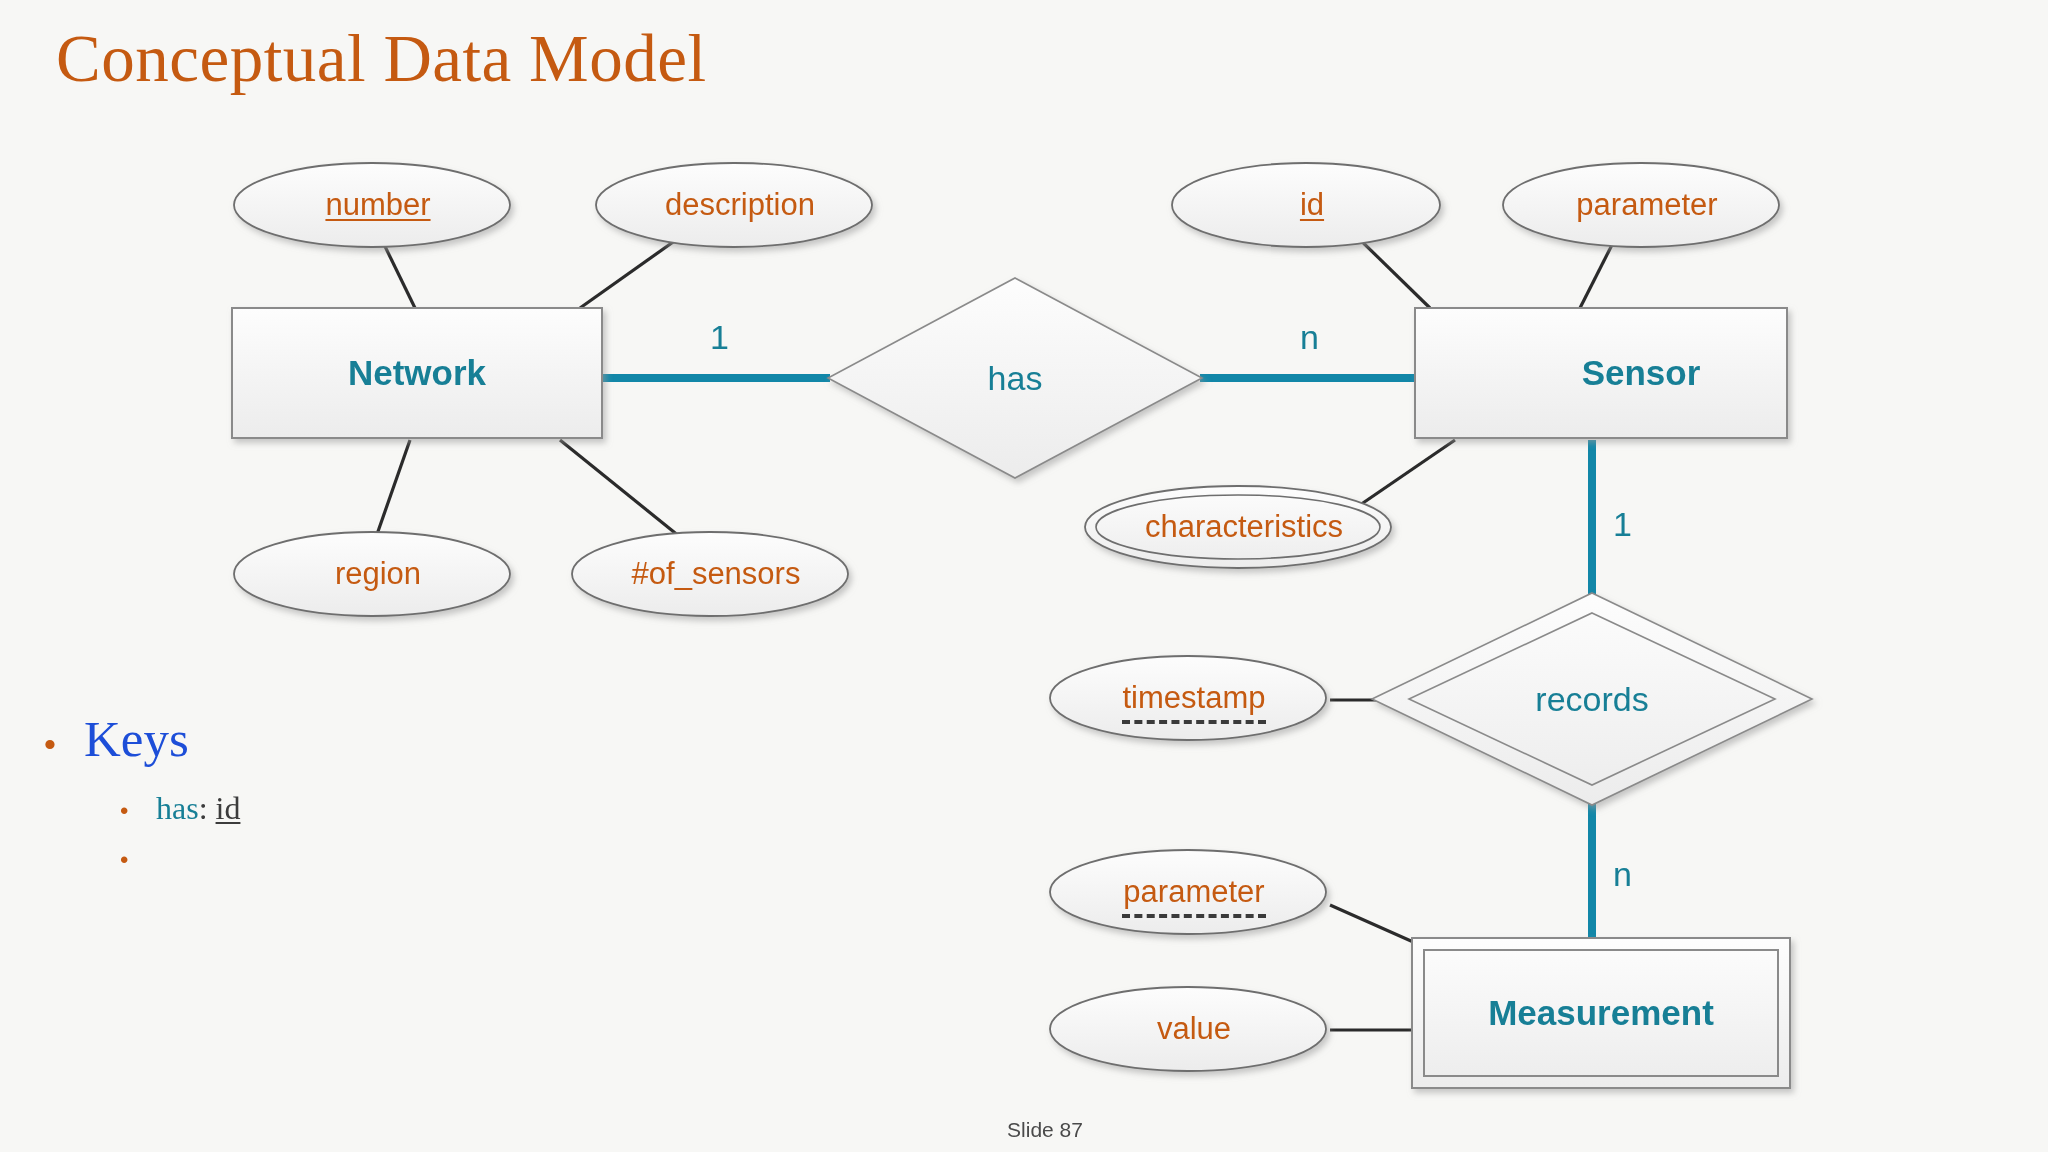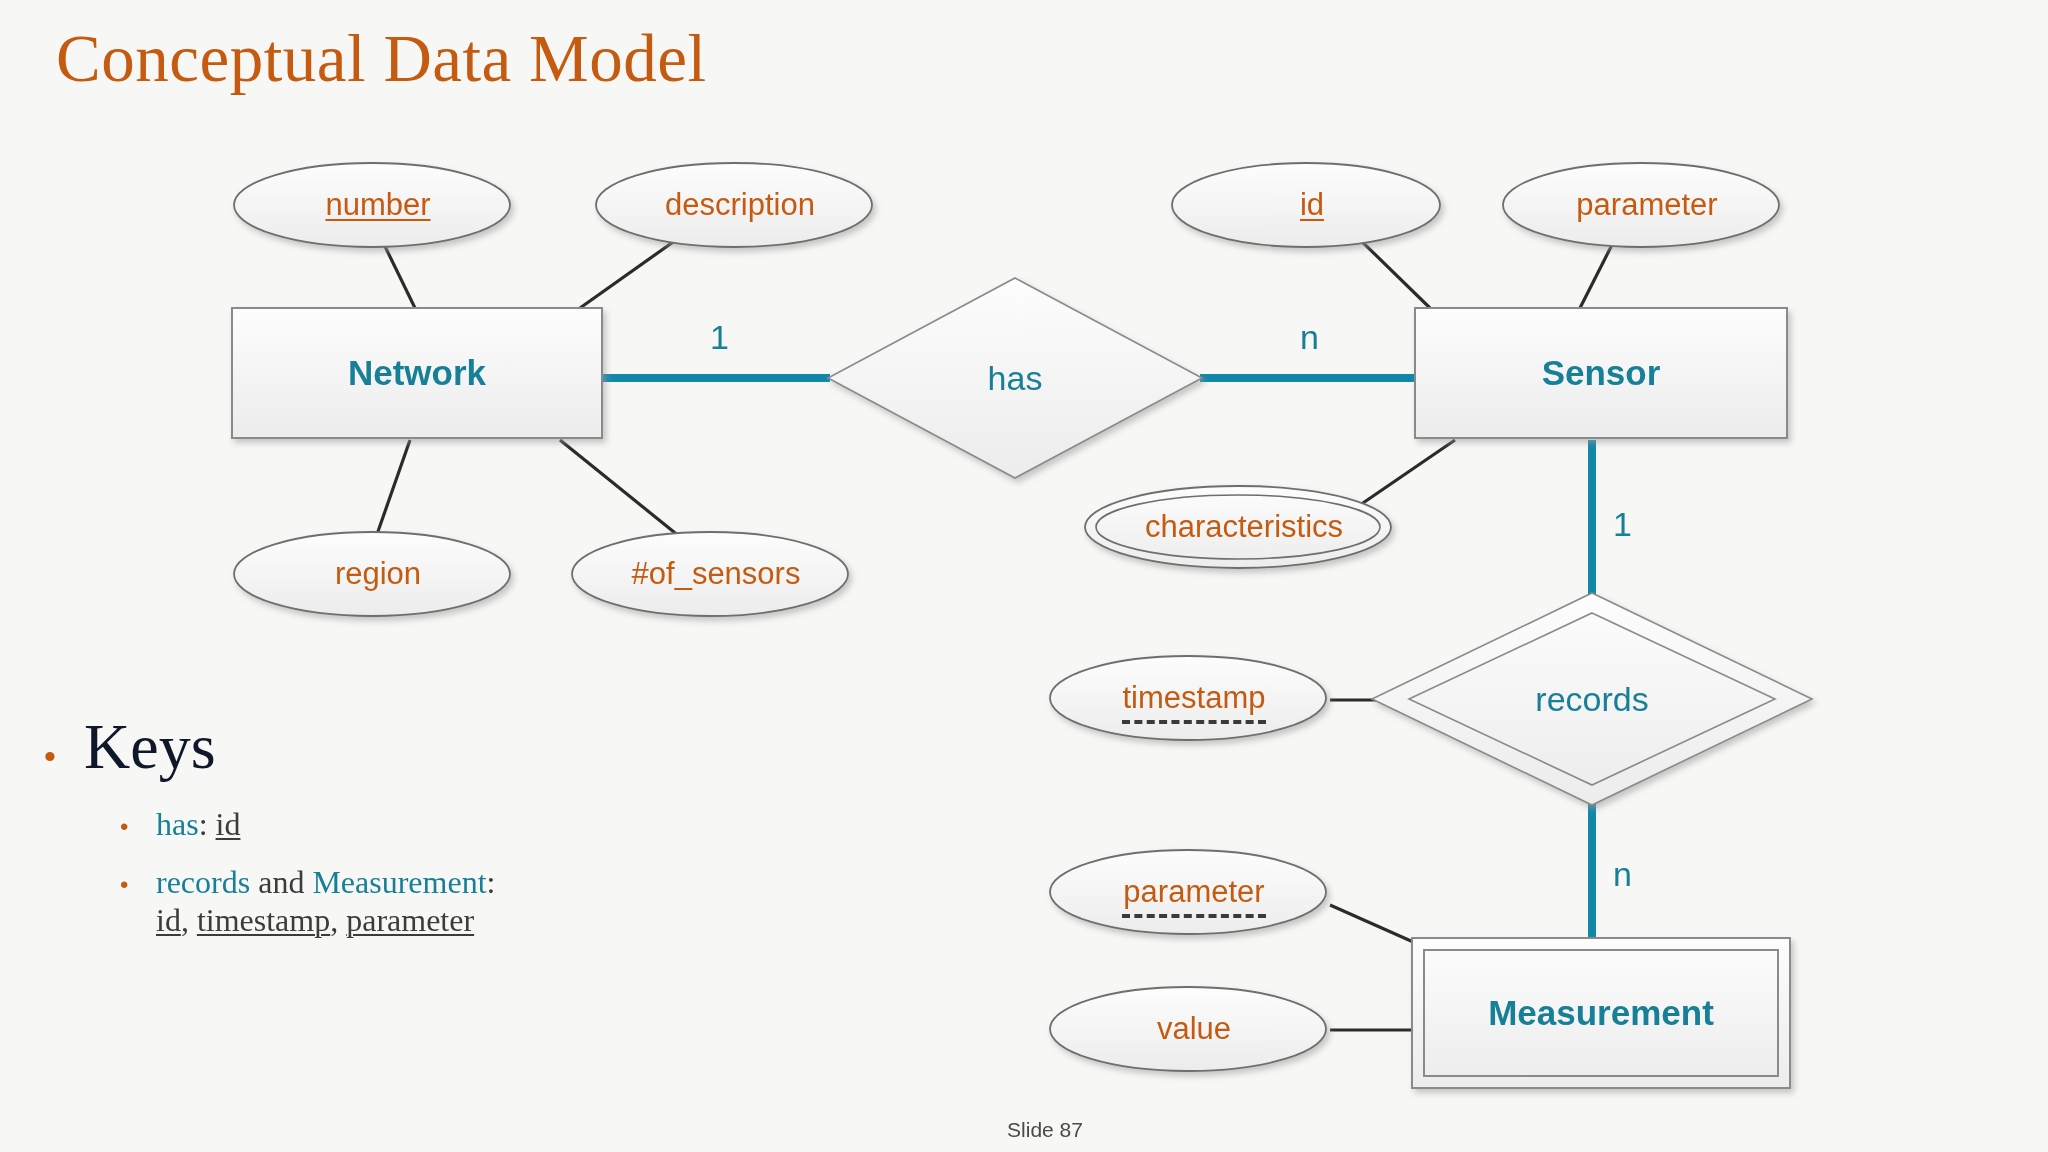--- a/index.html
+++ b/index.html
@@ -99,22 +99,22 @@
   }
   .bullet-l1 .dot {
     color: #c55a11;
     font-size: 34px;
     line-height: 1;
     width: 40px;
     flex: 0 0 40px;
   }
   .bullet-l1 .txt {
     font-family: "Liberation Serif", serif;
-    font-size: 64px;
-    color: #0f172a;
+    font-size: 51px;
+    color: #1d4ed8;
   }
   .bullet-l2 {
     display: flex;
     align-items: baseline;
     margin: 20px 0 14px 76px;
   }
   .bullet-l2 .dot {
     color: #c55a11;
     font-size: 24px;
     line-height: 1;
@@ -253,21 +253,21 @@
 </div>
 
 <div class="node-label" style="left:1050px; top:1007px; width:276px; height:44px;">
   <span class="attr-text">value</span>
 </div>
 
 <div class="node-label" style="left:232px; top:350px; width:370px; height:46px;">
   <span class="entity-text">Network</span>
 </div>
 
-<div class="node-label" style="left:1415px; top:350px; width:372px; height:46px;">
+<div class="node-label" style="left:1415px; top:350px; width:372px; height:46px;padding-left:40px;">
   <span class="entity-text">Sensor</span>
 </div>
 
 <div class="node-label" style="left:1412px; top:990px; width:378px; height:46px;">
   <span class="entity-text">Measurement</span>
 </div>
 
 <div class="node-label" style="left:915px; top:355px; width:200px; height:46px;">
   <span class="rel-text">has</span>
 </div>
@@ -291,18 +291,17 @@
     <span class="txt">Keys</span>
   </div>
 
   <div class="bullet-l2">
     <span class="dot">•</span>
     <span class="txt"><span class="tl">has</span><span>: </span><span class="und">id</span></span>
   </div>
 
   <div class="bullet-l2">
     <span class="dot">•</span>
-    <span class="txt"><span class="tl">records</span><span> and </span><span class="tl">Measurement</span><span>: </span><br><span class="und">id</span><span>, </span><span class="und">timestamp</span><span>, </span><span class="und">parameter</span></span>
   </div>
 
 </div>
 
 <div id="slide-footer">Slide 87</div>
 
 </body></html>

